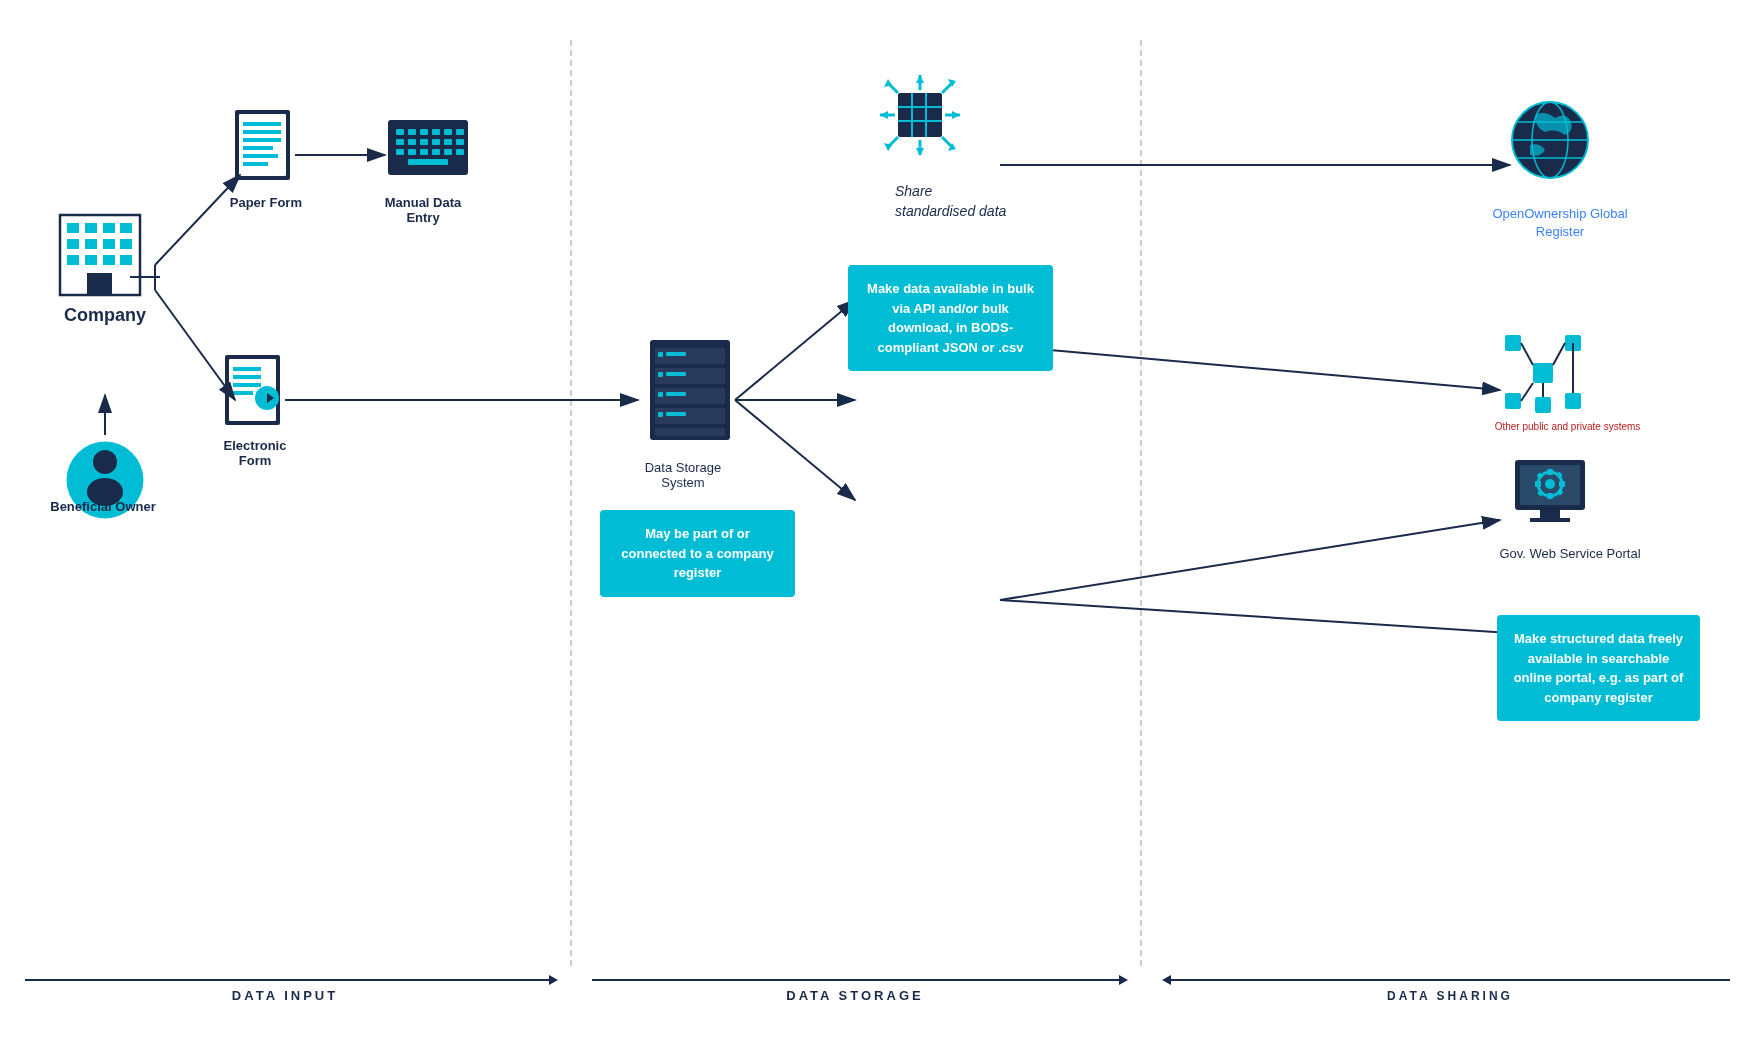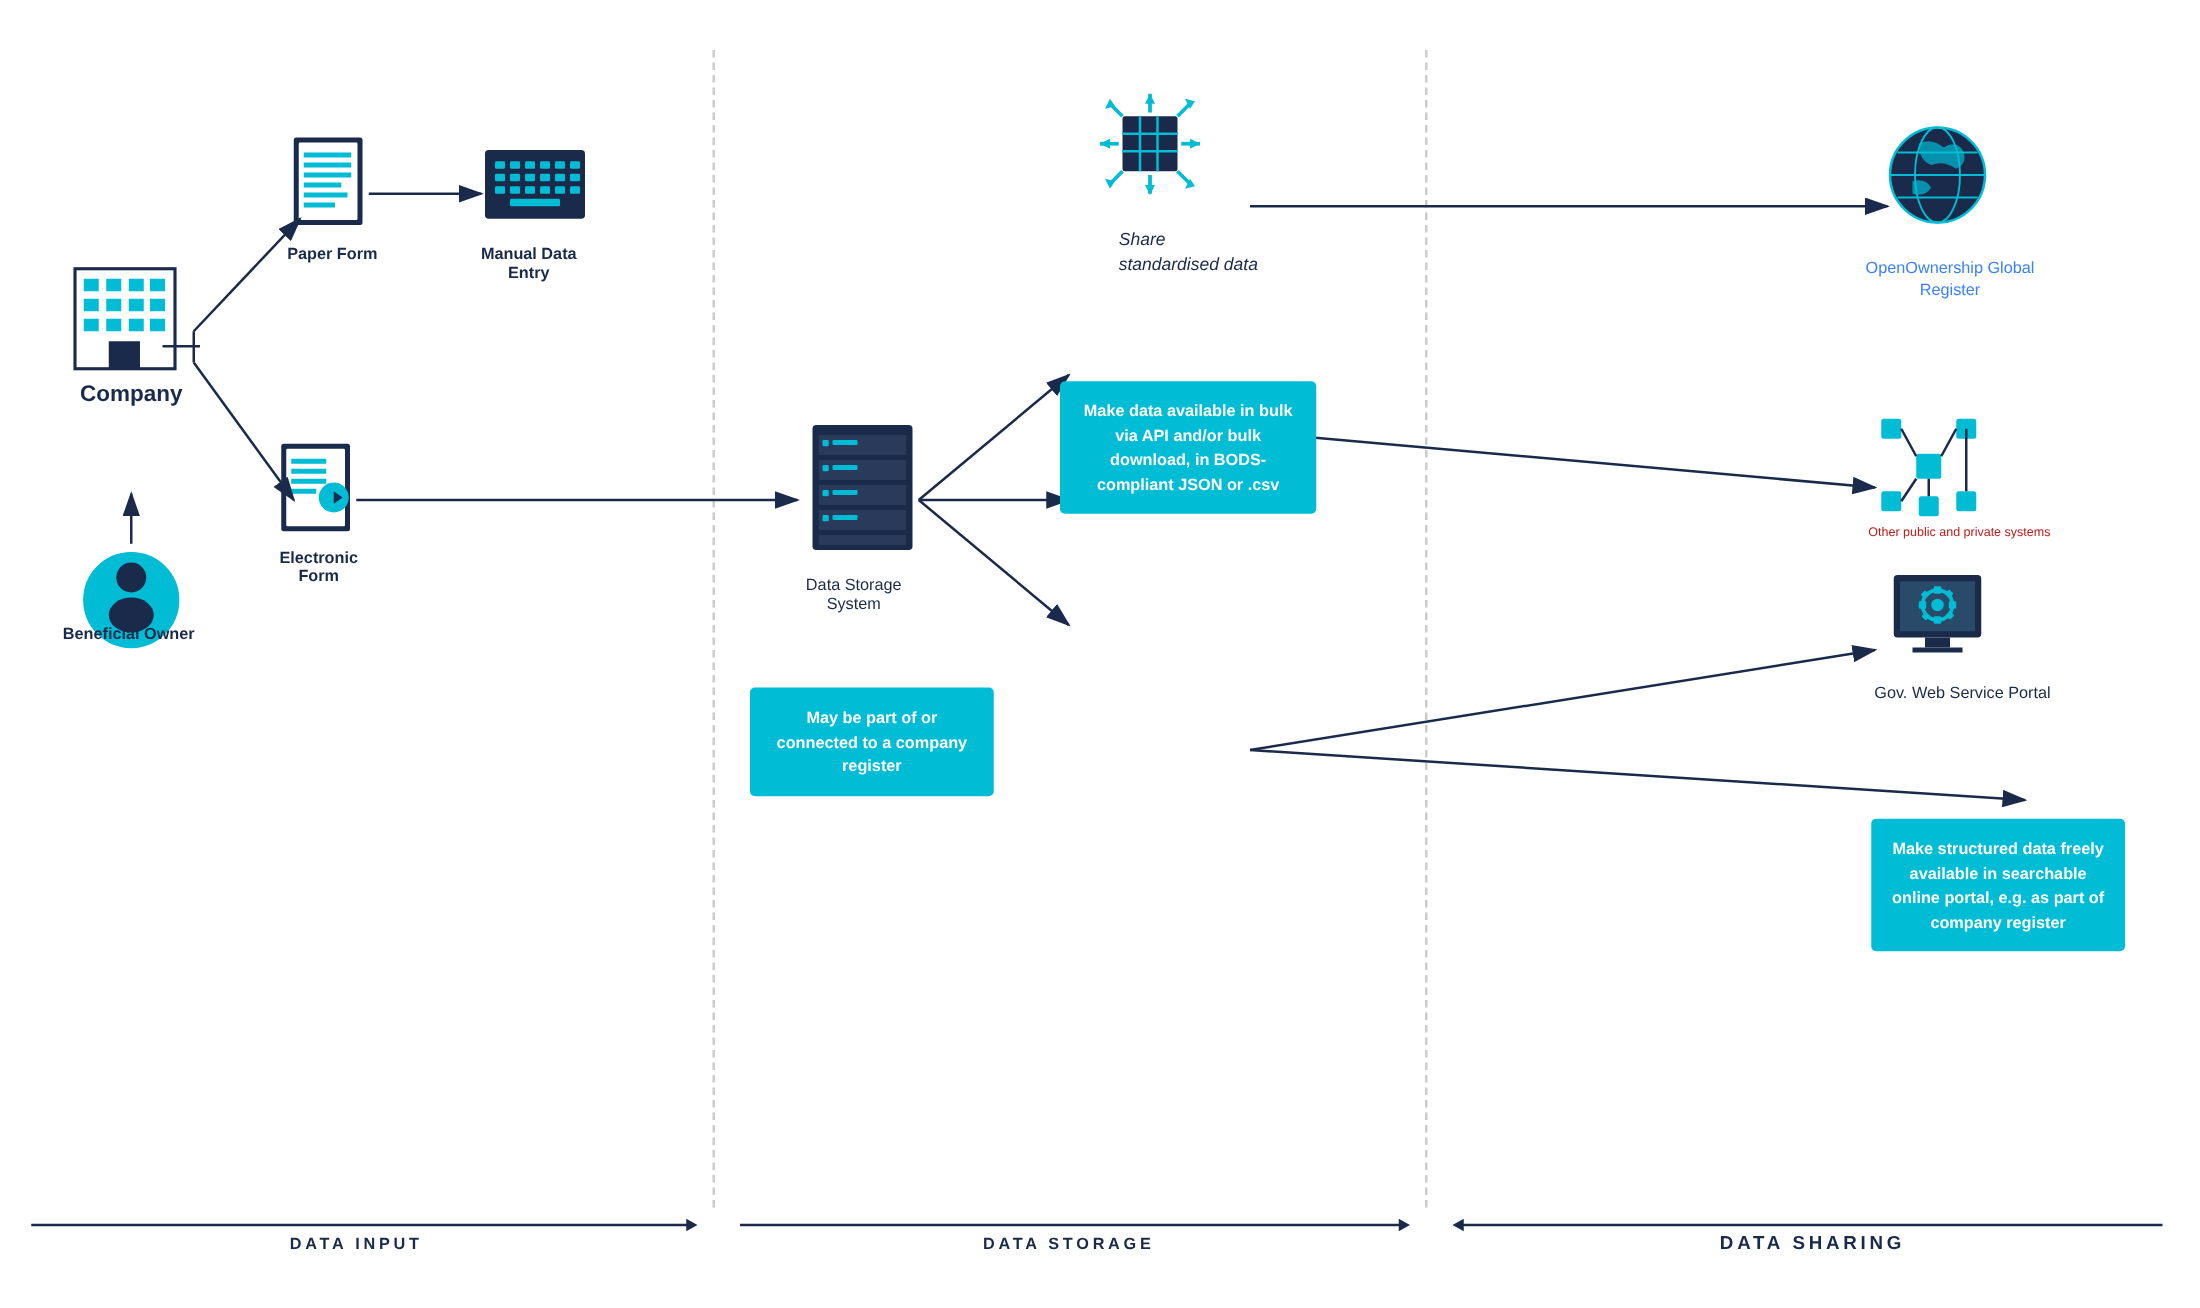--- a/index.html
+++ b/index.html
@@ -43,21 +43,20 @@
 
     .cyan-box {
       background: #00bcd4;
       border-radius: 4px;
       padding: 14px 16px;
       color: #fff;
       font-size: 13px;
       font-weight: bold;
       text-align: center;
       line-height: 1.5;
-      margin-top: 40px;
     }
   </style>
 </head>
 <body>
 
 <div class="diagram-container">
 
   <div class="divider divider-1"></div>
   <div class="divider divider-2"></div>
 
@@ -357,17 +356,17 @@
   </div>
 
   <div style="position:absolute; bottom:42px; left:0; right:0; display:flex; justify-content:space-around;">
     <div style="width:570px; text-align:center;">
       <span style="font-size:13px; font-weight:bold; letter-spacing:3px; color:#1a2a4a; text-transform:uppercase;">DATA INPUT</span>
     </div>
     <div style="width:570px; text-align:center;">
       <span style="font-size:13px; font-weight:bold; letter-spacing:3px; color:#1a2a4a; text-transform:uppercase;">DATA STORAGE</span>
     </div>
     <div style="width:620px; text-align:center;">
-      <span style="font-size:15px; font-weight:bold; letter-spacing:3px; color:#1a2a4a; text-transform:uppercase;">DATA SHARING</span>
+      <span style="font-size:12px; font-weight:bold; letter-spacing:3px; color:#1a2a4a; text-transform:uppercase;">DATA SHARING</span>
     </div>
   </div>
 
 </div>
 
 </body></html>

